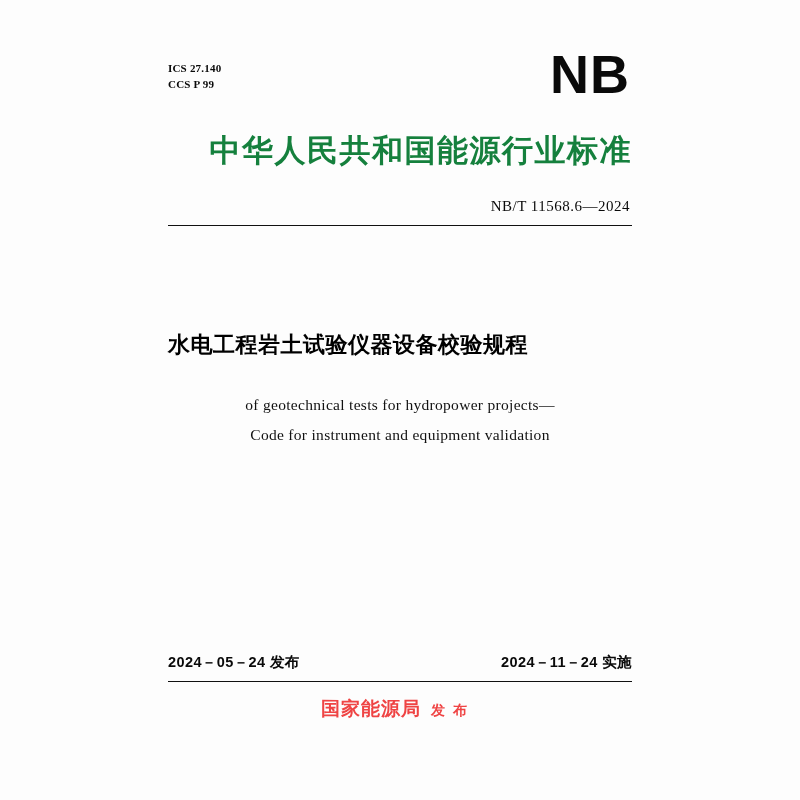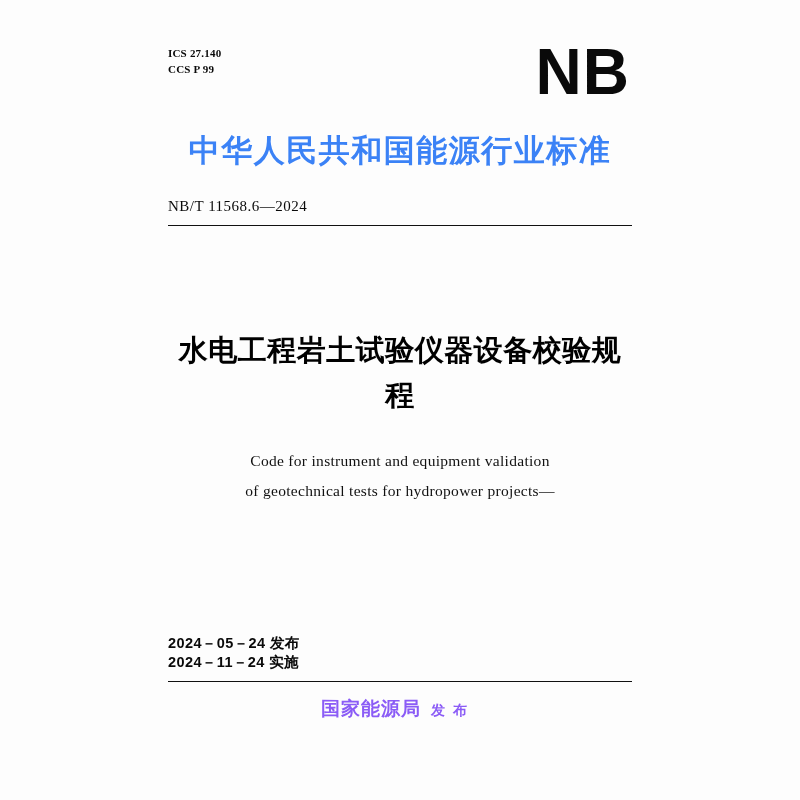--- a/index.html
+++ b/index.html
@@ -27,73 +27,74 @@
     right: 168px;
     top: 40px;
     bottom: 40px;
     width: 464px;
   }
 
   
   .top-row {
     display: flex;
     justify-content: space-between;
-    align-items: flex-start;
+    align-items: center;
     height: 68px;
   }
   .ics-block {
     font-family: "Liberation Serif", serif;
     font-size: 11px;
     line-height: 1.45;
     letter-spacing: 0.2px;
     padding-top: 6px;
     font-weight: 700;
   }
   .nb-logo {
     font-family: "Liberation Sans", sans-serif;
-    font-size: 64px;
+    font-size: 54px;
     font-weight: 700;
     letter-spacing: 1px;
     line-height: 1;
     padding-top: 0px;
     padding-right: 2px;
   }
 
   
   .std-title {
-    text-align: center;
+    text-align: right;
     font-family: "Liberation Sans", sans-serif;
     font-weight: 700;
     font-size: 31px;
     letter-spacing: 1.5px;
     margin-top: 22px;
-    color: #3b82f6;
+    color: #15803d;
   }
 
   
   .std-number {
+    text-align: right;
     font-family: "Liberation Serif", serif;
     font-size: 15px;
     letter-spacing: 0.5px;
     margin-top: 26px;
     padding-right: 2px;
   }
 
   .rule-top {
     border: none;
     border-top: 1px solid #111;
     margin: 10px 0 0 0;
   }
 
   
   .doc-title-cn {
-    text-align: center;
+    text-align: left;
     font-family: "Liberation Sans", sans-serif;
     font-weight: 700;
-    font-size: 29px;
+    font-size: 22px;
     line-height: 1.55;
     letter-spacing: 0.5px;
     margin-top: 102px;
     color: #000;
   }
   .doc-title-cn .line2 {
     display: block;
   }
 
   
@@ -115,42 +116,41 @@
     position: absolute;
     left: 0;
     right: 0;
     bottom: 88px;
     display: flex;
     justify-content: space-between;
     font-family: "Liberation Sans", sans-serif;
     font-weight: 700;
     font-size: 14.5px;
     letter-spacing: 0.4px;
-    flex-direction: column;
   }
   .rule-bottom {
     position: absolute;
     left: 0;
     right: 0;
     bottom: 78px;
     border: none;
     border-top: 1px solid #111;
     margin: 0;
   }
   .issuer {
     position: absolute;
     left: 0;
     right: 10px;
     bottom: 38px;
     text-align: center;
     font-family: "Liberation Sans", sans-serif;
     font-weight: 700;
     font-size: 19px;
     letter-spacing: 1px;
-    color: #8b5cf6;
+    color: #ef4444;
   }
   .issuer .verb {
     font-size: 14px;
     letter-spacing: 2px;
     margin-left: 10px;
     font-weight: 700;
   }
 </style>
 </head>
 <body>
@@ -170,22 +170,22 @@
 
     <div class="std-number">NB/T 11568.6—2024</div>
 
     <hr class="rule-top">
 
     <div class="doc-title-cn">
       <span class="line1">水电工程岩土试验仪器设备校验规程</span>
     </div>
 
     <div class="doc-title-en">
+      <span>of geotechnical tests for hydropower projects—</span>
       <span>Code for instrument and equipment validation</span>
-      <span>of geotechnical tests for hydropower projects—</span>
     </div>
 
     <div class="dates-row">
       <div>2024－05－24 发布</div>
       <div>2024－11－24 实施</div>
     </div>
 
     <hr class="rule-bottom">
 
     <div class="issuer">

